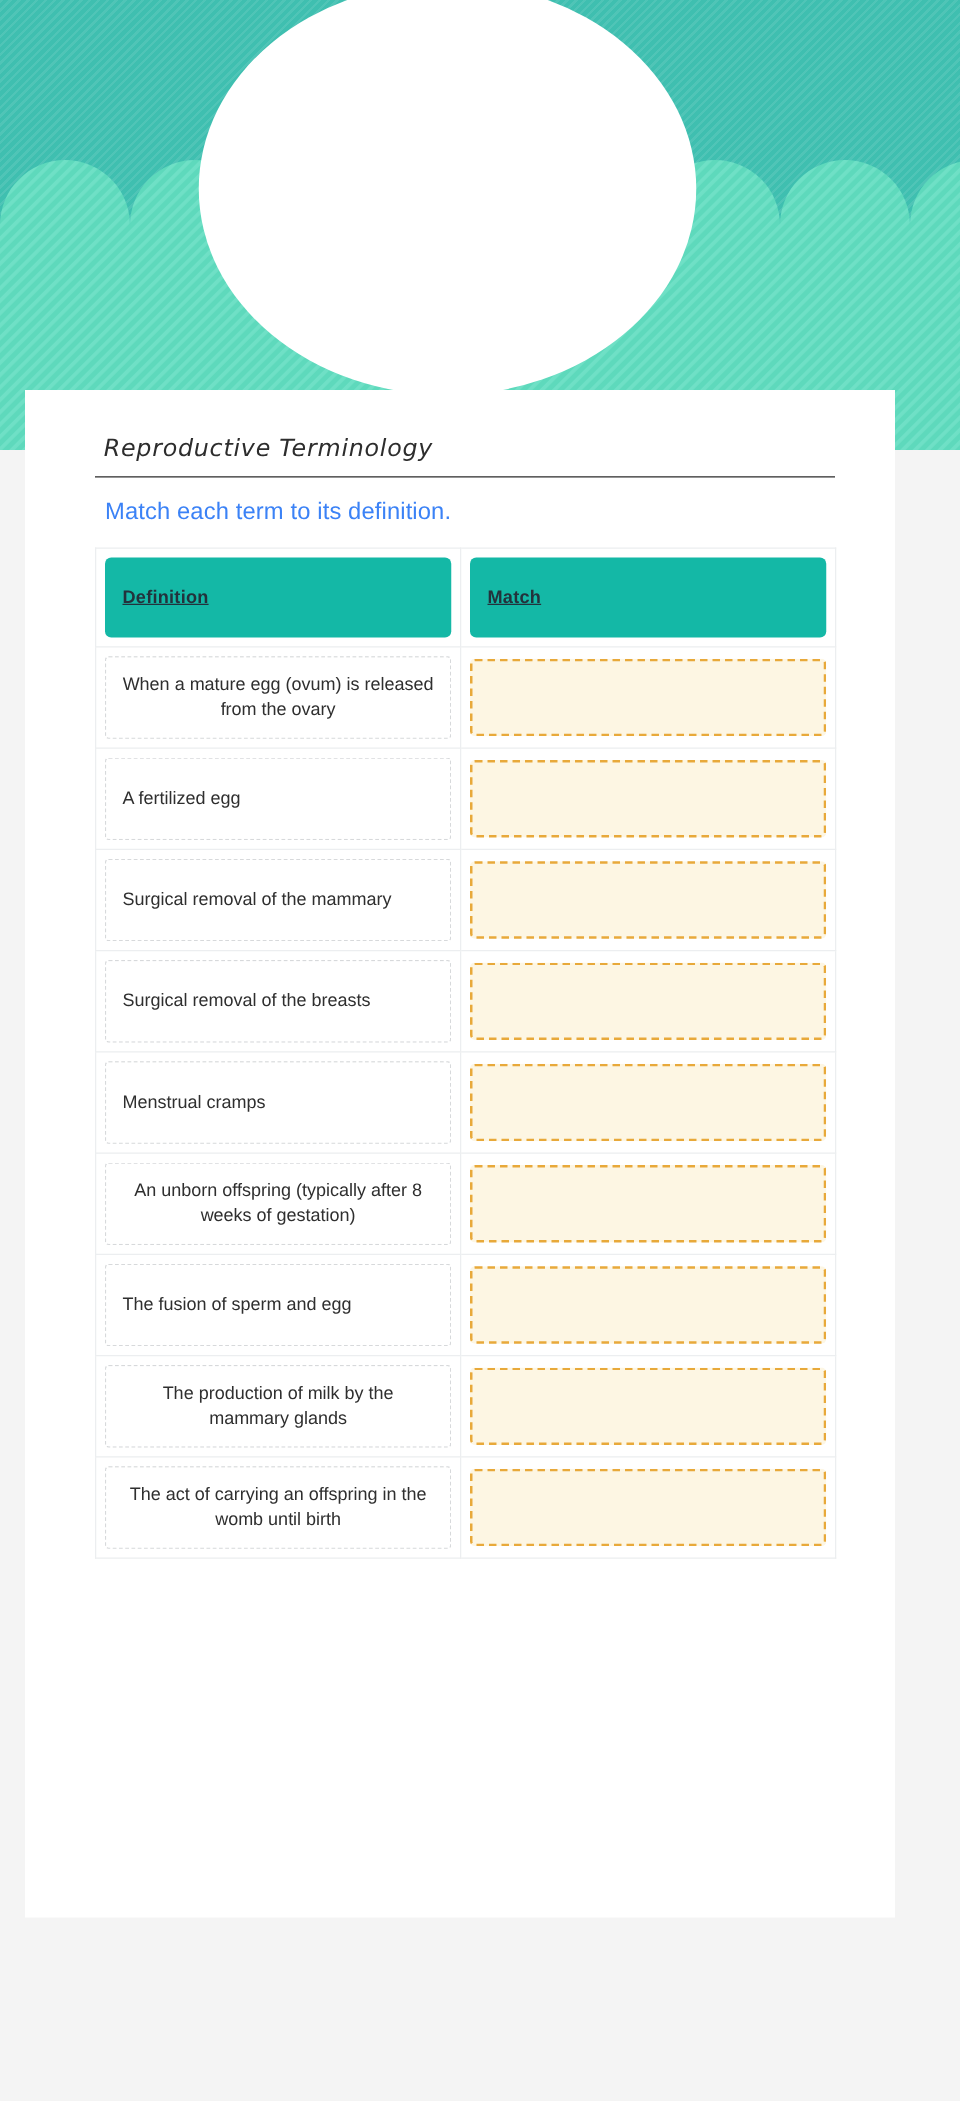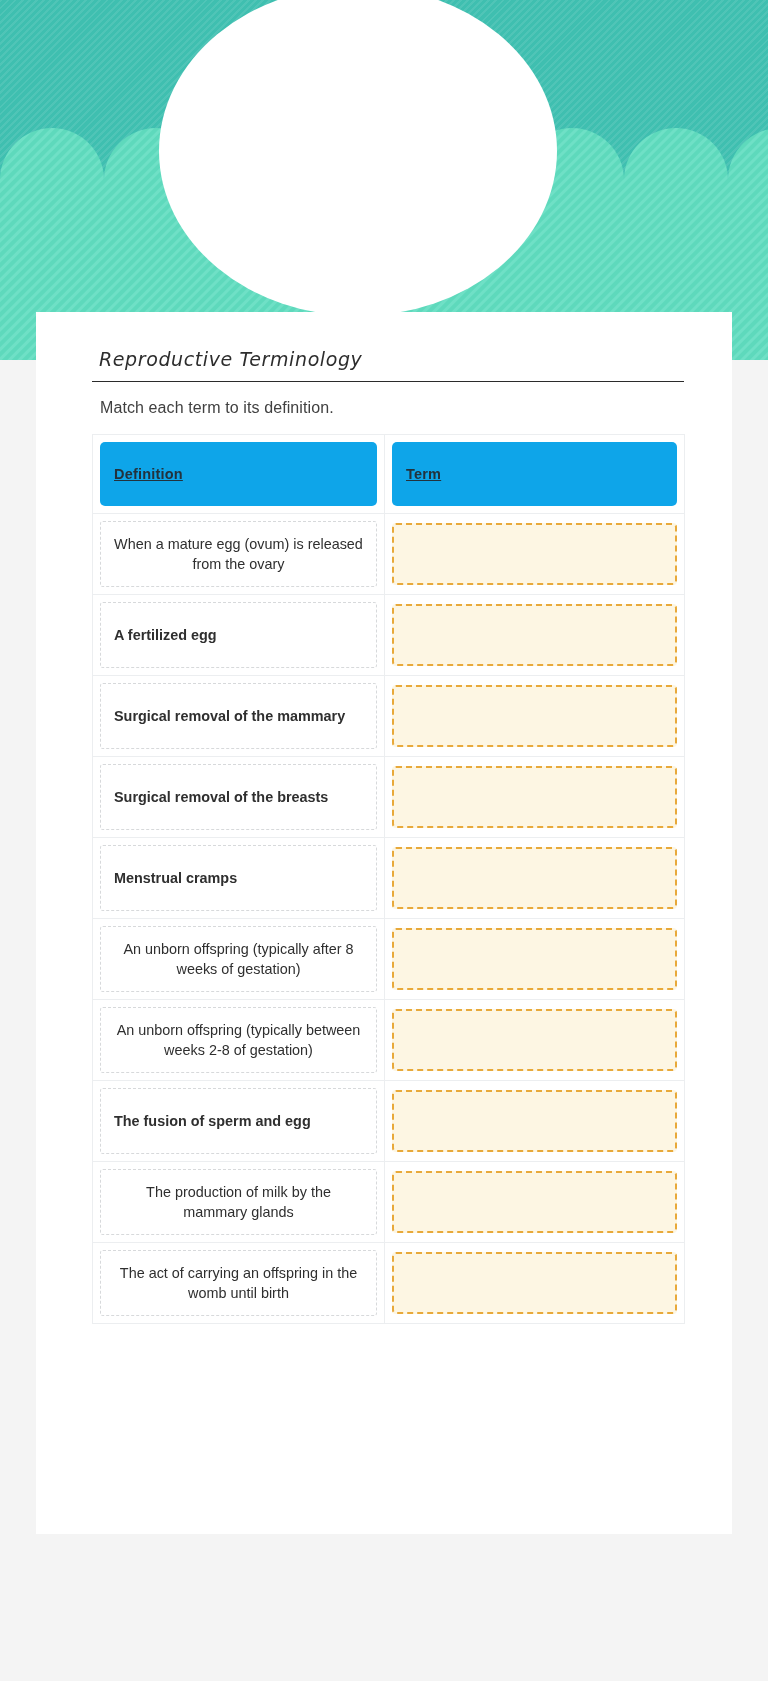--- a/index.html
+++ b/index.html
@@ -71,21 +71,21 @@
     color: #333333;
     text-align: center;
     letter-spacing: 0.5px;
     padding: 0 14px;
     font-weight: 400;
   }
 
   
   .worksheet-card {
     position: absolute;
-    left: 36px;
+    left: 20px;
     top: 312px;
     width: 696px;
     min-height: 1222px;
     background: #ffffff;
     z-index: 10;
     padding: 26px 40px 48px 28px;
   }
 
   .ws-title {
     font-family: "DejaVu Sans", sans-serif;
@@ -98,22 +98,22 @@
   }
 
   .ws-rule {
     height: 1px;
     background: #2b2b2b;
     width: 592px;
     margin-left: 28px;
   }
 
   .ws-instructions {
-    font-size: 16px;
-    color: #404040;
+    font-size: 19px;
+    color: #3b82f6;
     padding: 17px 0 17px 36px;
     letter-spacing: 0.1px;
   }
 
   
   .match-table {
     margin-left: 28px;
     width: 592px;
     border-collapse: collapse;
     table-layout: fixed;
@@ -121,21 +121,21 @@
   .match-table td {
     border: 1px solid #eceef0;
     padding: 7px;
     vertical-align: middle;
   }
   .col-def { width: 292px; }
   .col-term { width: 300px; }
 
   
   .hdr-cell {
-    background: #0ea5e9;
+    background: #14b8a6;
     border-radius: 5px;
     height: 64px;
     display: flex;
     align-items: center;
     padding: 0 14px;
   }
   .hdr-label {
     font-size: 14.5px;
     font-weight: bold;
     color: #23323c;
@@ -154,21 +154,21 @@
     justify-content: flex-start;
     padding: 9px 13px;
   }
   .def-text {
     font-size: 14.4px;
     color: #2f2f2f;
     line-height: 1.42;
     text-align: center;
   }
   .def-box.align-left { justify-content: flex-start; }
-  .def-box.align-left .def-text { text-align: center; font-weight: bold; }
+  .def-box.align-left .def-text { text-align: center; }
 
   
   .term-box {
     border: 2px dashed #e8a93a;
     background: #fdf6e3;
     border-radius: 4px;
     min-height: 62px;
   }
 
   
@@ -229,21 +229,21 @@
     </colgroup>
     <tbody id="table-body">
         <tr>
           <td>
             <div class="hdr-cell">
               <span class="hdr-label">Definition</span>
             </div>
           </td>
           <td>
             <div class="hdr-cell">
-              <span class="hdr-label">Term</span>
+              <span class="hdr-label">Match</span>
             </div>
           </td>
         </tr>
         <tr>
           <td>
             <div class="def-box">
               <span class="def-text">When a mature egg (ovum) is released from the ovary</span>
             </div>
           </td>
           <td>
@@ -295,30 +295,20 @@
             <div class="def-box">
               <span class="def-text">An unborn offspring (typically after 8 weeks of gestation)</span>
             </div>
           </td>
           <td>
             <div class="term-box"></div>
           </td>
         </tr>
         <tr>
           <td>
-            <div class="def-box">
-              <span class="def-text">An unborn offspring (typically between weeks 2-8 of gestation)</span>
-            </div>
-          </td>
-          <td>
-            <div class="term-box"></div>
-          </td>
-        </tr>
-        <tr>
-          <td>
             <div class="def-box align-left">
               <span class="def-text">The fusion of sperm and egg</span>
             </div>
           </td>
           <td>
             <div class="term-box"></div>
           </td>
         </tr>
         <tr>
           <td>

